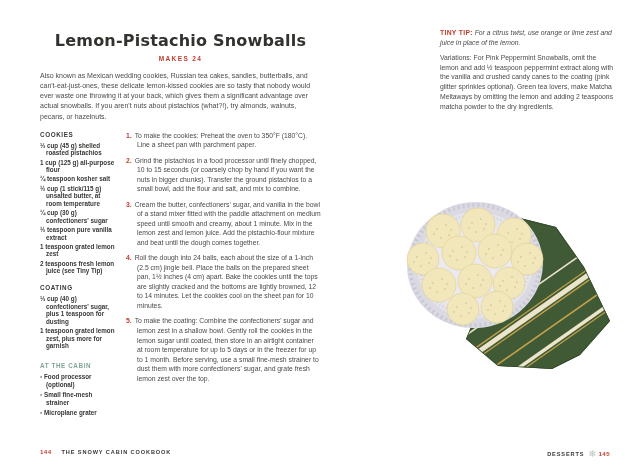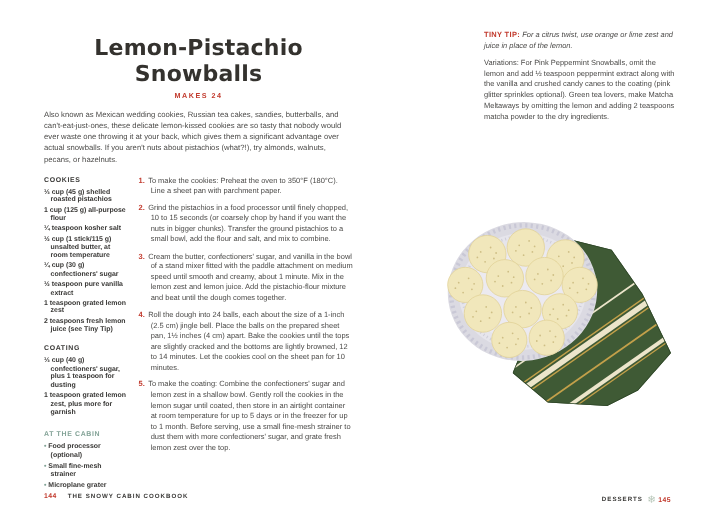--- a/index.html
+++ b/index.html
@@ -2,21 +2,21 @@
 <html><head>
 <meta charset="utf-8">
 <style>
   html,body{margin:0;padding:0;}
   body{
     width:640px;height:473px;position:relative;background:#ffffff;
     font-family:"Liberation Sans", sans-serif;color:#4b4a48;overflow:hidden;
   }
   
   .left-page{position:absolute;left:40px;top:31px;width:281px;}
-  .page-title{font-family:"DejaVu Sans", sans-serif;font-size:20px;font-weight:bold;color:#34322e;text-align:center;letter-spacing:.2px;}
+  .page-title{font-family:"DejaVu Sans", sans-serif;font-size:16px;font-weight:bold;color:#34322e;text-align:center;letter-spacing:.2px;}
   .makes{margin-top:5px;text-align:center;font-size:6.5px;font-weight:bold;letter-spacing:1.4px;color:#c23b2e;}
   .intro{margin-top:9px;font-size:7px;line-height:1.45;color:#4b4a48;}
   .cols{margin-top:9px;display:flex;}
   .ing-col{width:77px;margin-right:9px;flex:none;}
   .steps-col{flex:1;min-width:0;}
   .ing-header{font-size:6.3px;font-weight:bold;letter-spacing:.6px;color:#383735;margin-bottom:4px;}
   .ing-header.coating{margin-top:9px;}
   .ing-item{font-size:6.3px;line-height:1.22;font-weight:bold;color:#383735;padding-left:6px;text-indent:-6px;margin-bottom:1.5px;}
   .cabin-header{font-size:6.3px;font-weight:bold;letter-spacing:.6px;color:#82a296;margin-top:12px;margin-bottom:4px;}
   .cabin-item{font-size:6.3px;line-height:1.28;font-weight:bold;color:#383735;padding-left:6px;text-indent:-6px;margin-bottom:2px;}

